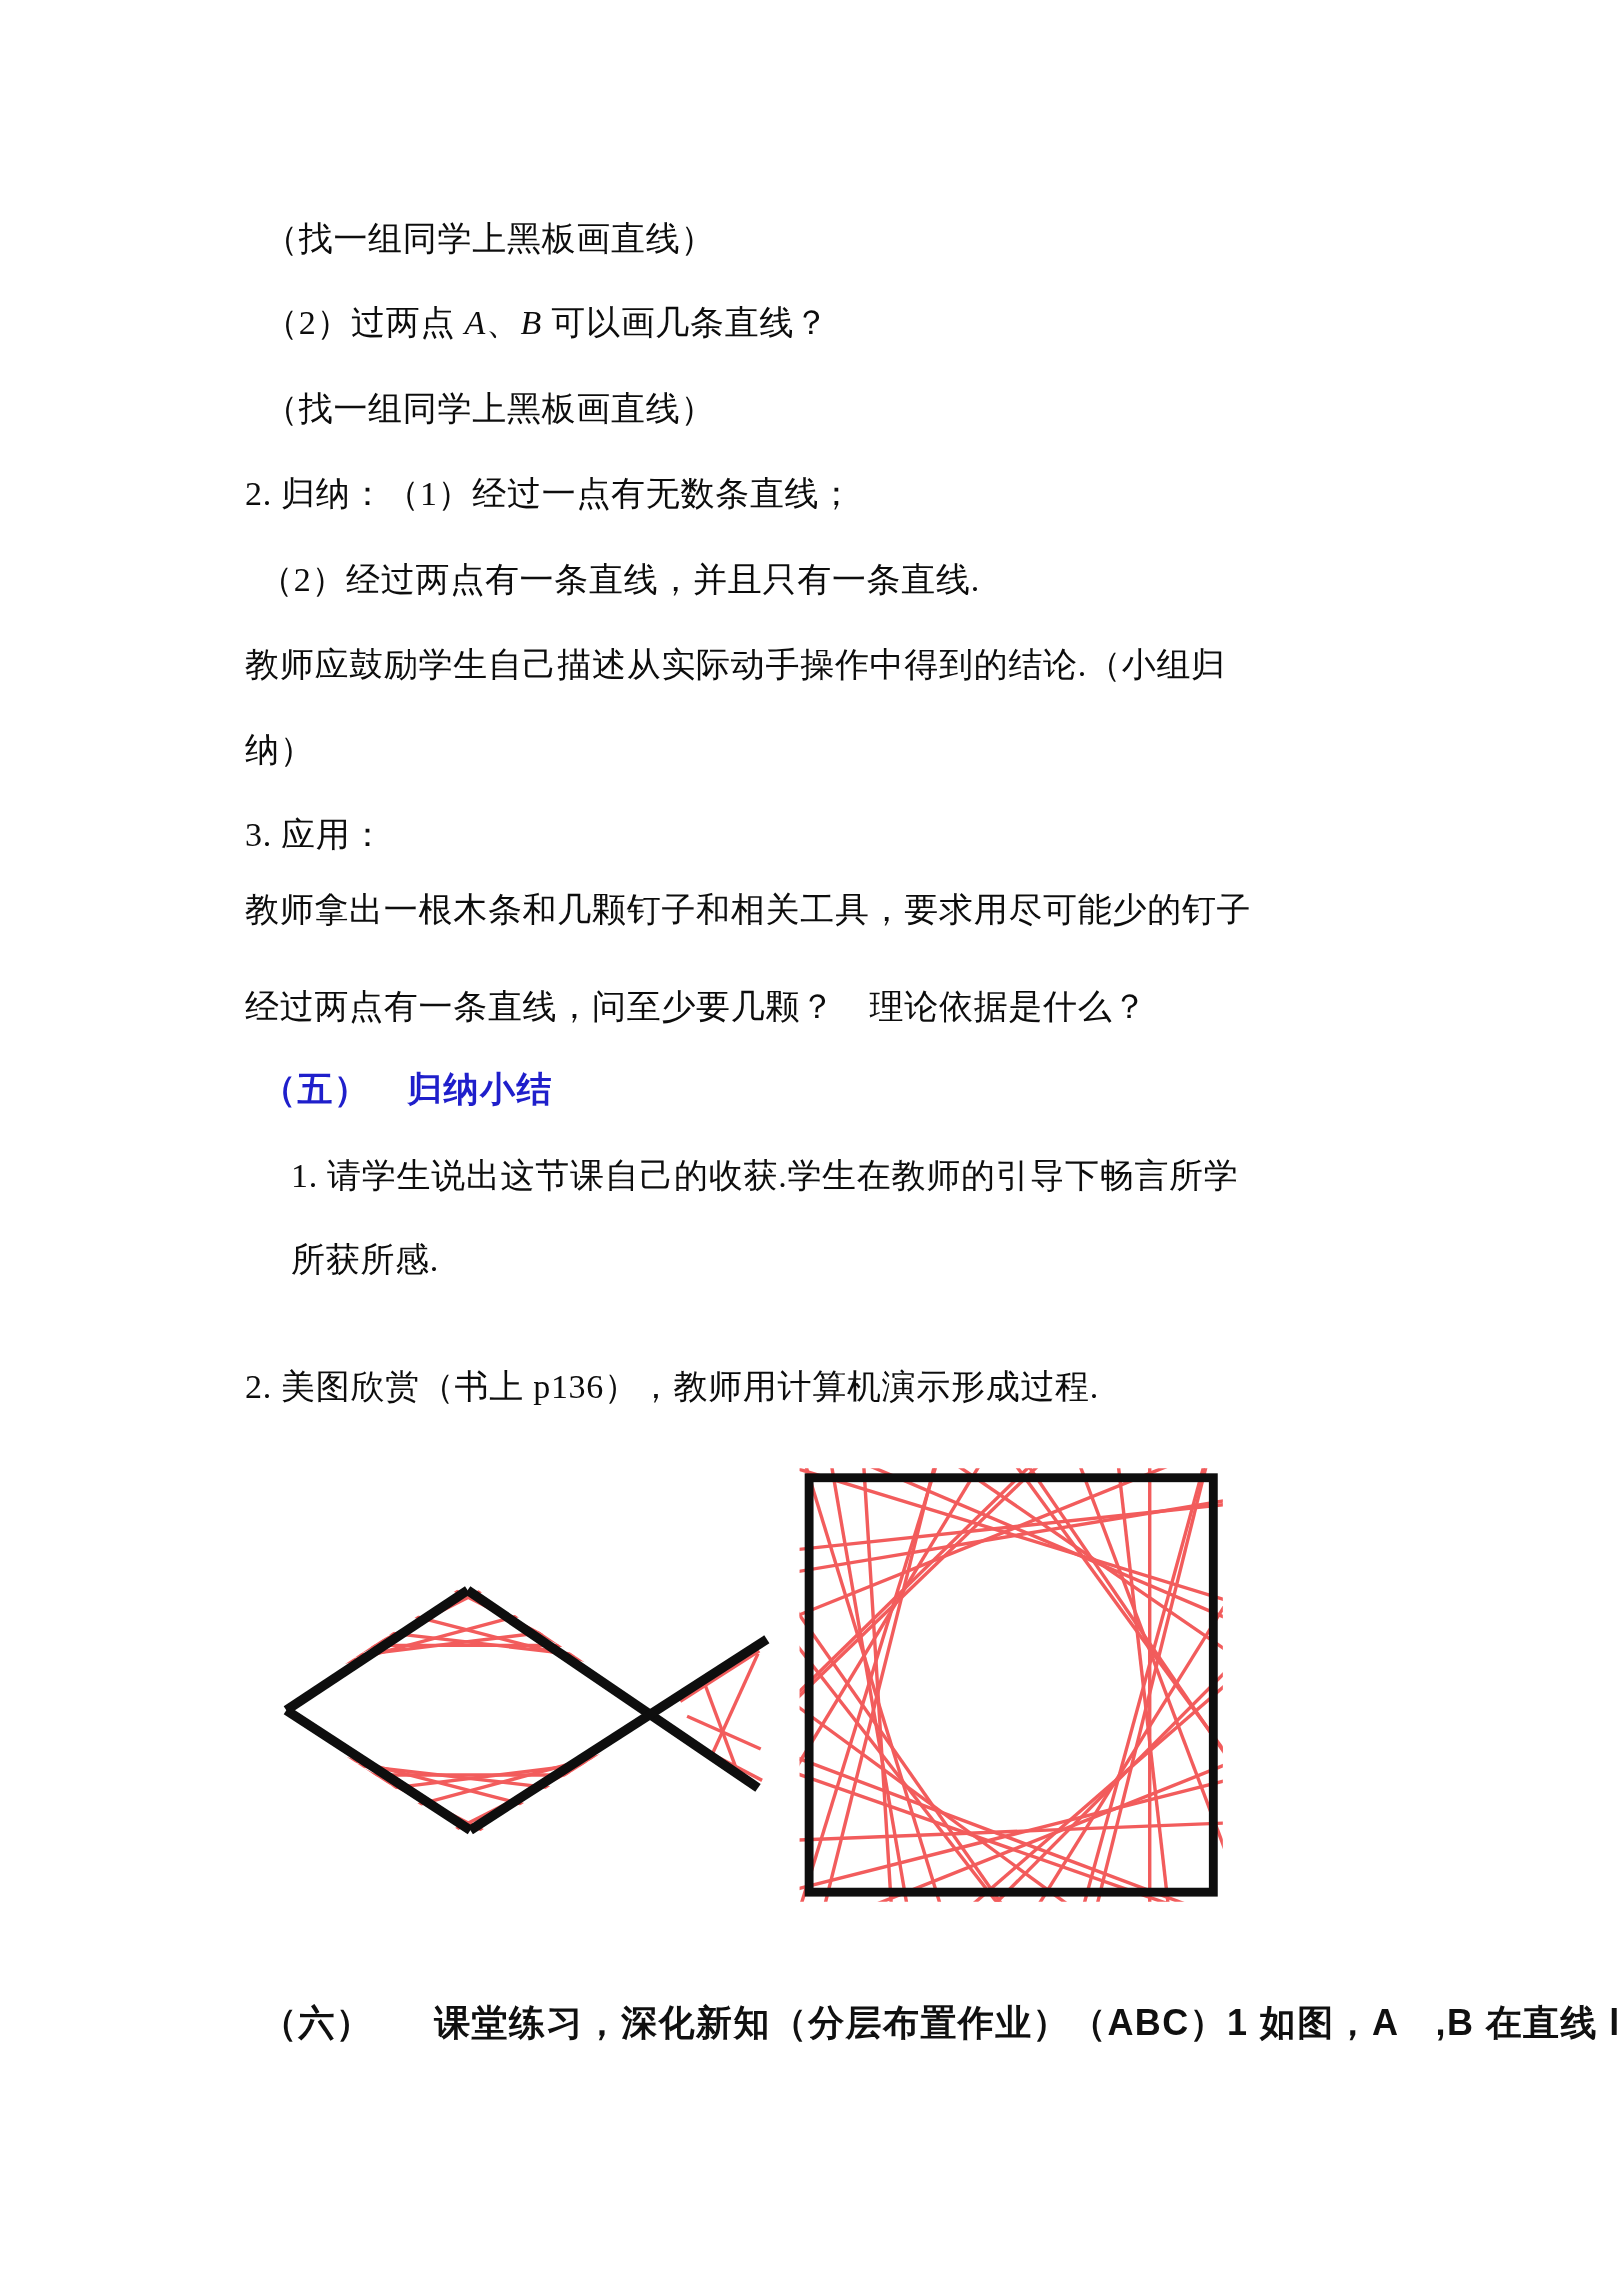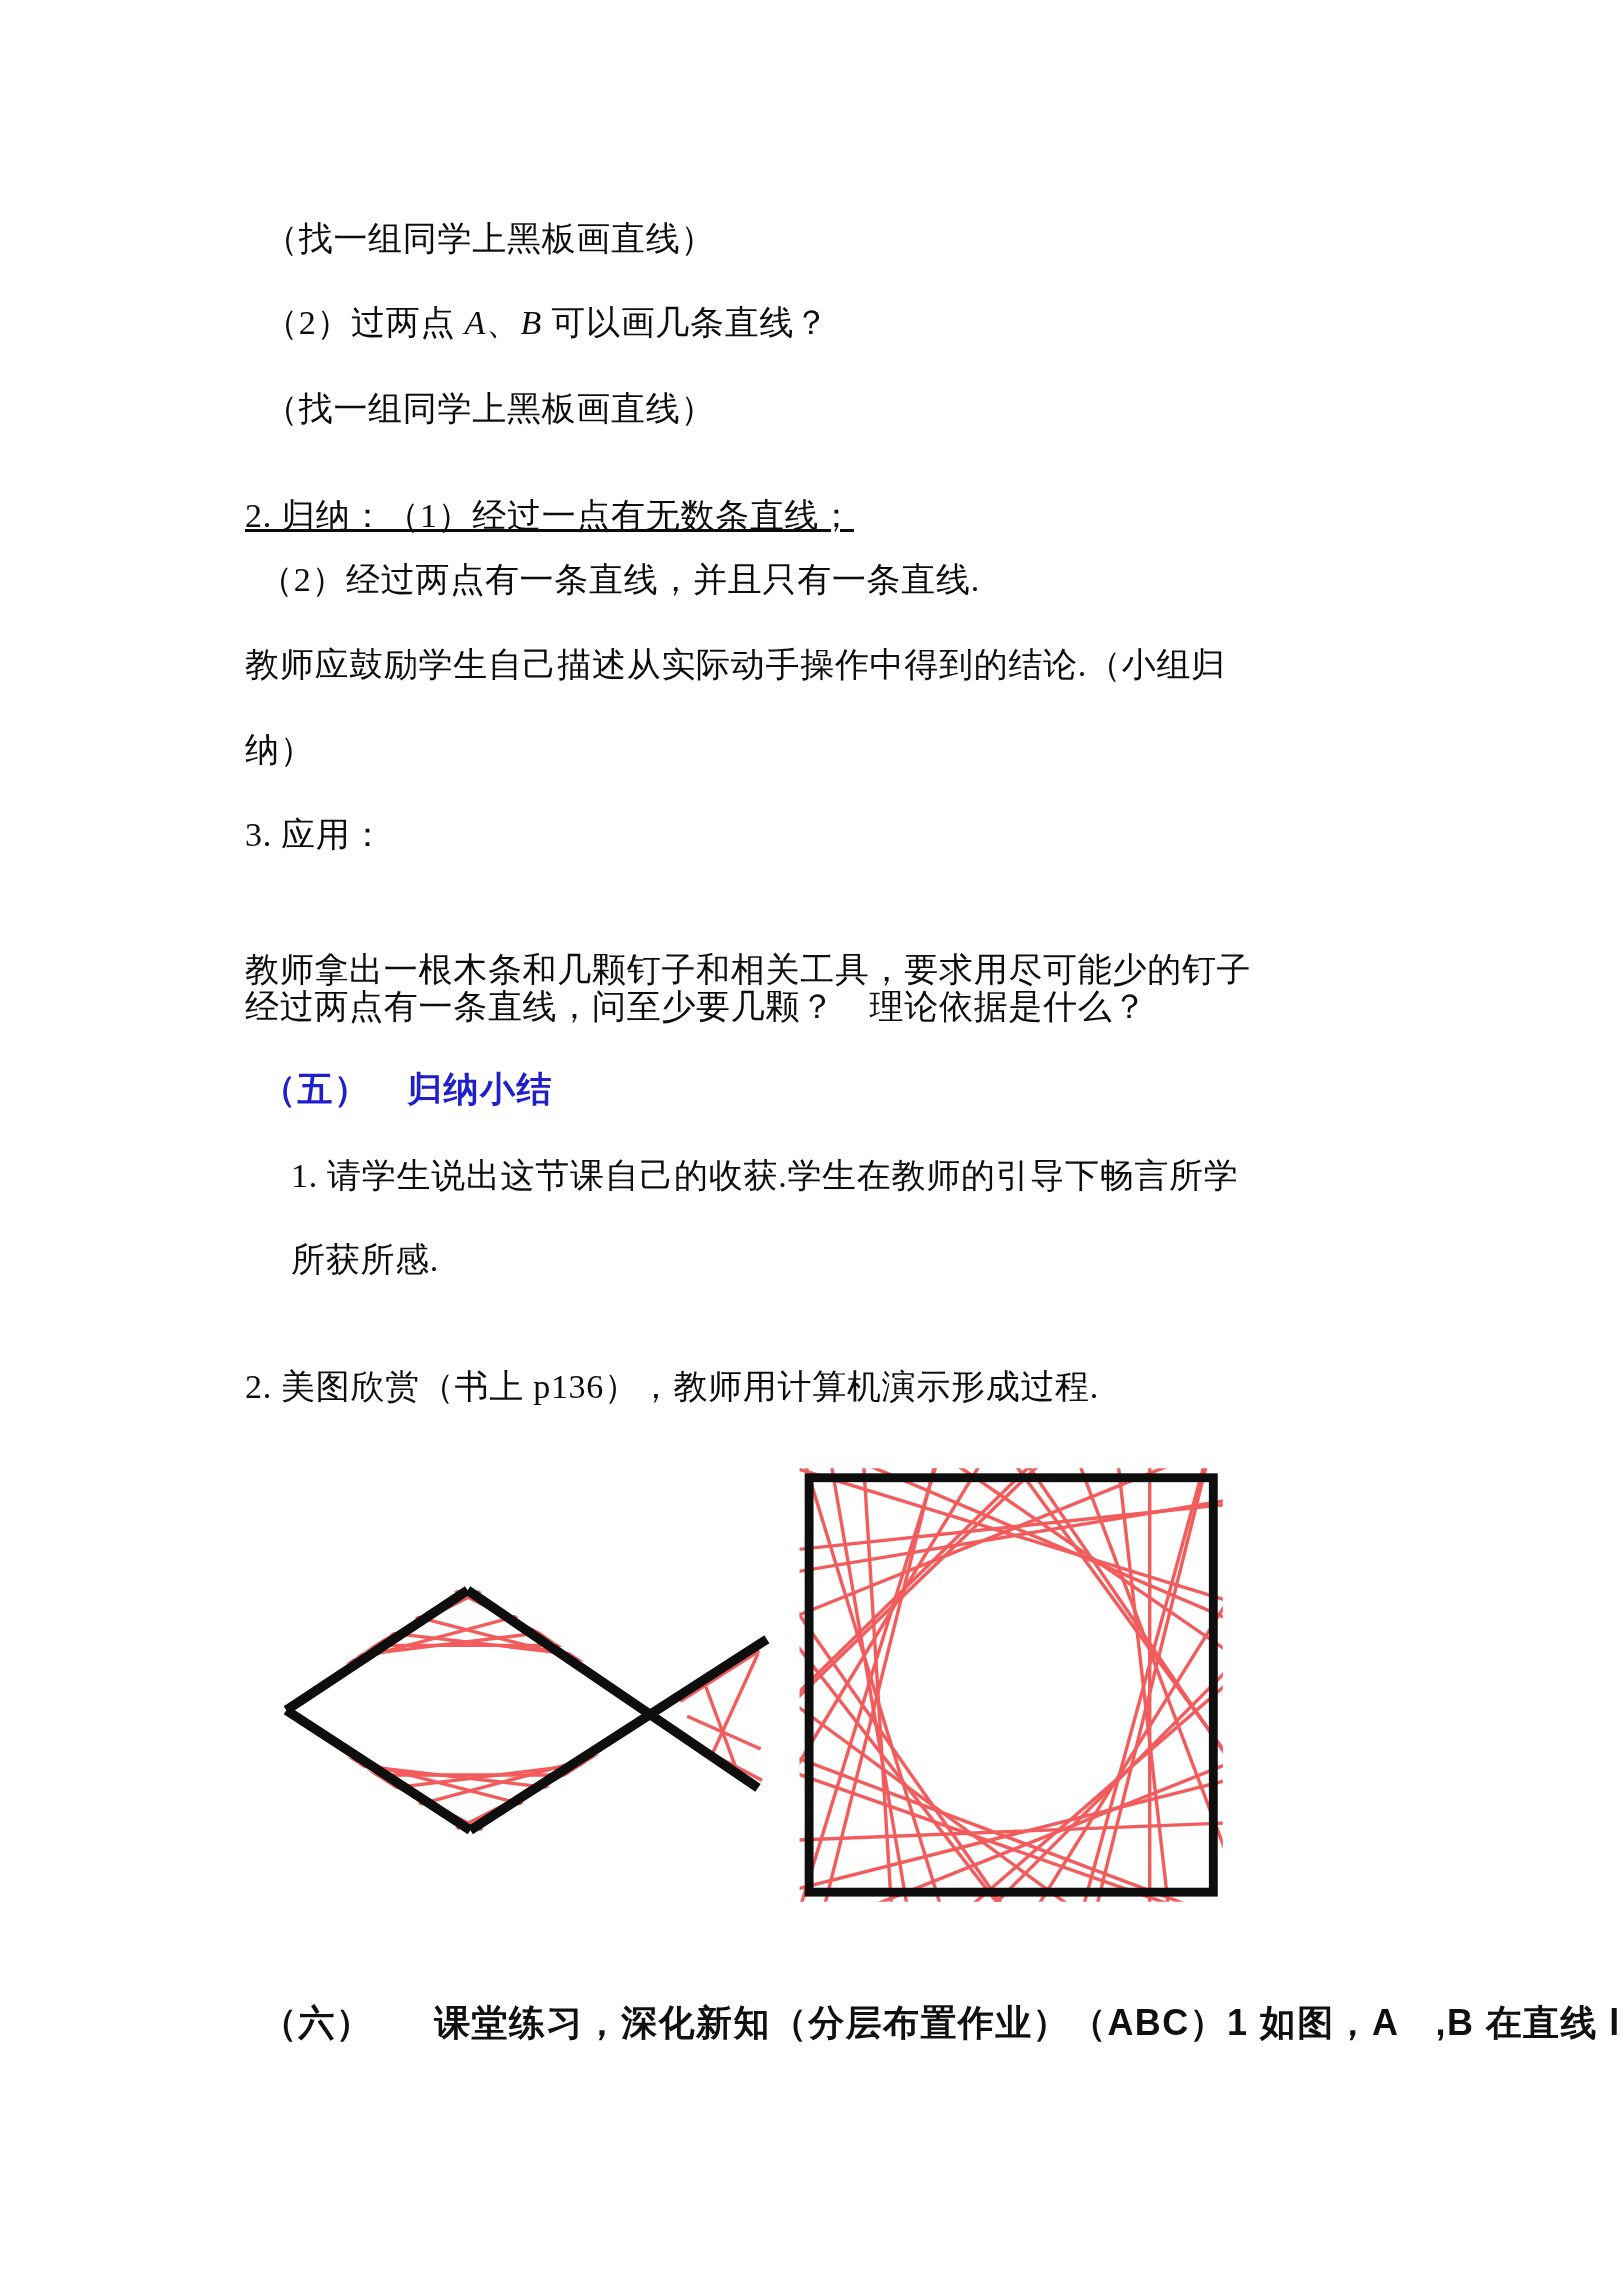--- a/index.html
+++ b/index.html
@@ -44,26 +44,26 @@
   }
 </style>
 </head>
 <body>
 
 <div class="page">
   <div id="text-layer">
       <div class="line" style="left: 264px; top: 239px;">（找一组同学上黑板画直线）</div>
       <div class="line" style="left: 264px; top: 323px;"><span>（2）过两点 </span><span class="i">A</span><span>、</span><span class="i">B</span><span> 可以画几条直线？</span></div>
       <div class="line" style="left: 264px; top: 409px;">（找一组同学上黑板画直线）</div>
-      <div class="line" style="left: 245px; top: 516px; text-decoration: underline;">2. 归纳：（1）经过一点有无数条直线；</div>
+      <div class="line" style="left: 245px; top: 494px;">2. 归纳：（1）经过一点有无数条直线；</div>
       <div class="line" style="left: 259px; top: 580px;">（2）经过两点有一条直线，并且只有一条直线.</div>
       <div class="line" style="left: 245px; top: 665px;">教师应鼓励学生自己描述从实际动手操作中得到的结论.（小组归</div>
       <div class="line" style="left: 245px; top: 750px;">纳）</div>
       <div class="line" style="left: 245px; top: 835px; text-align: right;">3. 应用：</div>
-      <div class="line" style="left: 245px; top: 970px;">教师拿出一根木条和几颗钉子和相关工具，要求用尽可能少的钉子</div>
+      <div class="line" style="left: 245px; top: 910px;">教师拿出一根木条和几颗钉子和相关工具，要求用尽可能少的钉子</div>
       <div class="line" style="left: 245px; top: 1007px;">经过两点有一条直线，问至少要几颗？　理论依据是什么？</div>
       <div class="line h-blue" style="left: 261px; top: 1089px; text-align: right;"><span>（五）</span><span style="margin-left: 37px;">归纳小结</span></div>
       <div class="line" style="left: 291px; top: 1176px;">1. 请学生说出这节课自己的收获.学生在教师的引导下畅言所学</div>
       <div class="line" style="left: 291px; top: 1260px;">所获所感.</div>
       <div class="line" style="left: 245px; top: 1346px; margin-top: 41px;">2. 美图欣赏（书上 p136），教师用计算机演示形成过程.</div>
       <div class="line h-bold" style="left: 261px; top: 2023px;"><span>（六）</span><span style="margin-left: 61px;">课堂练习，深化新知（分层布置作业）（ABC）1 如图，A　,B 在直线 l</span></div>
     </div>
   <svg id="fig-layer" viewBox="0 0 2381 3367" xmlns="http://www.w3.org/2000/svg">
       <defs>
         <clipPath id="fishClip">

